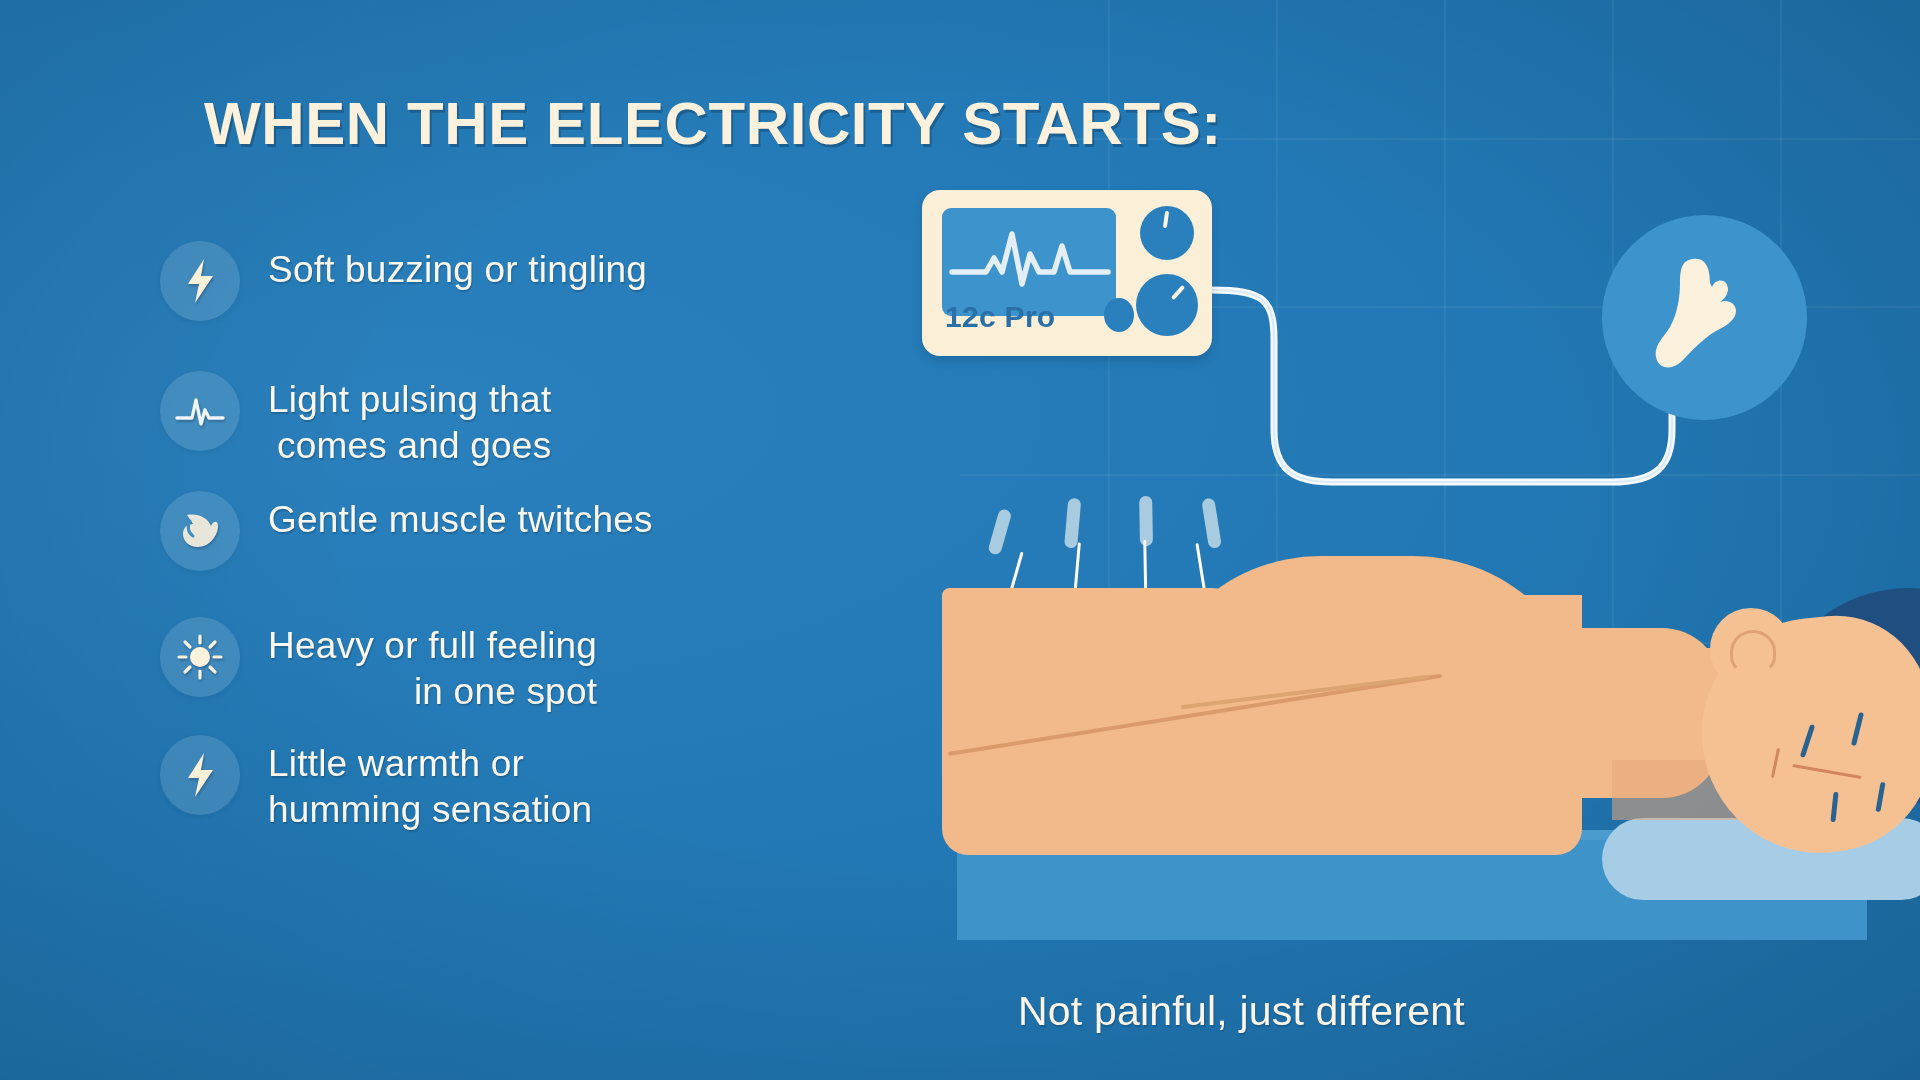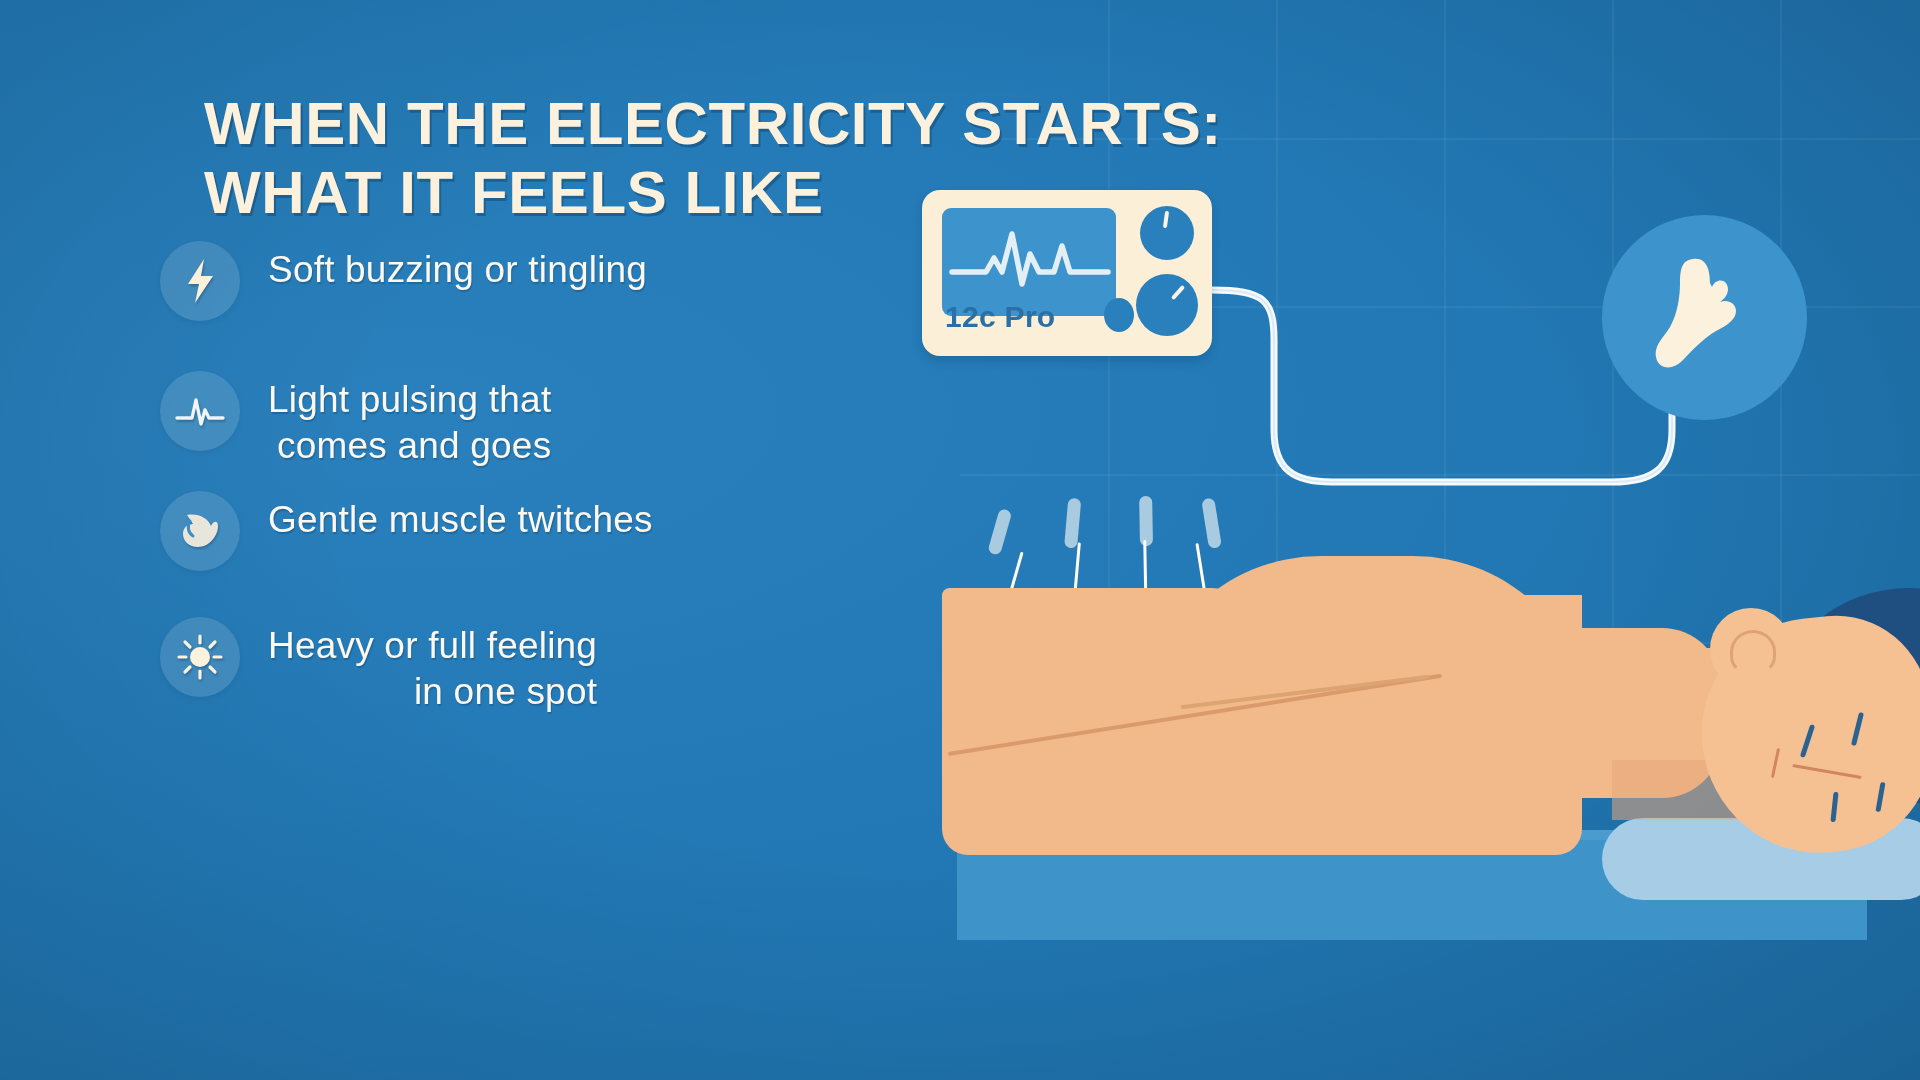--- a/index.html
+++ b/index.html
@@ -209,21 +209,20 @@
 <body>
 
 <div id="stage">
 
   <div class="bg-base"></div>
   <div class="bg-grid"></div>
   <div class="bg-vig"></div>
 
   <div class="title">
     <span>WHEN THE ELECTRICITY STARTS:</span>
-    <span class="l2">WHAT IT FEELS LIKE</span>
   </div>
 
   <div class="list">
 
     <div class="row r1">
       <div class="bubble">
         <span>
           <svg width="40" height="48" viewBox="0 0 40 48">
             <path d="M24 2 L8 27 L19 27 L15 46 L33 19 L21 19 Z" fill="#fbf0d8"></path>
           </svg>
@@ -272,20 +271,31 @@
               <line x1="9" y1="39" x2="14" y2="34"></line>
               <line x1="34" y1="14" x2="39" y2="9"></line>
             </g>
           </svg>
         </span>
       </div>
       <div class="txt">Heavy or full feeling
 in one spot</div>
     </div>
 
+    <div class="row r5">
+      <div class="bubble">
+        <span>
+          <svg width="40" height="48" viewBox="0 0 40 48">
+            <path d="M24 2 L8 27 L19 27 L15 46 L33 19 L21 19 Z" fill="#fbf0d8"></path>
+          </svg>
+        </span>
+      </div>
+      <div class="txt">Little warmth or
+humming sensation</div>
+    </div>
 
   </div>
 
   <div class="illo">
 
     <svg class="cable">
       <path d="M300 290 C352 290 362 300 362 340 L362 430 C362 470 382 482 420 482
                L700 482 C742 482 760 468 760 430 L760 400" fill="none" stroke="#ffffff" stroke-width="7" stroke-linecap="round" opacity=".96"></path>
       <path d="M300 290 C352 290 362 300 362 340 L362 430 C362 470 382 482 420 482
                L700 482 C742 482 760 468 760 430 L760 400" fill="none" stroke="#cfe4f2" stroke-width="2.2" stroke-linecap="round" opacity=".7"></path>
@@ -351,14 +361,15 @@
           <path d="M43 10 C56 8 60 20 60 34 L62 38 C66 28 78 30 78 40
                    C78 46 74 50 70 53 C76 50 86 53 86 62 C86 70 78 76 66 82
                    C52 90 40 104 32 112 C22 122 8 120 6 108
                    C4 96 14 88 20 78 C28 64 30 46 30 34 C30 18 33 11 43 10 Z" fill="#fbf1dc"></path>
         </svg>
       </span>
     </div>
 
   </div>
 
+  <div class="caption">Not painful, just different</div>
 
 </div>
 
 </body></html>

